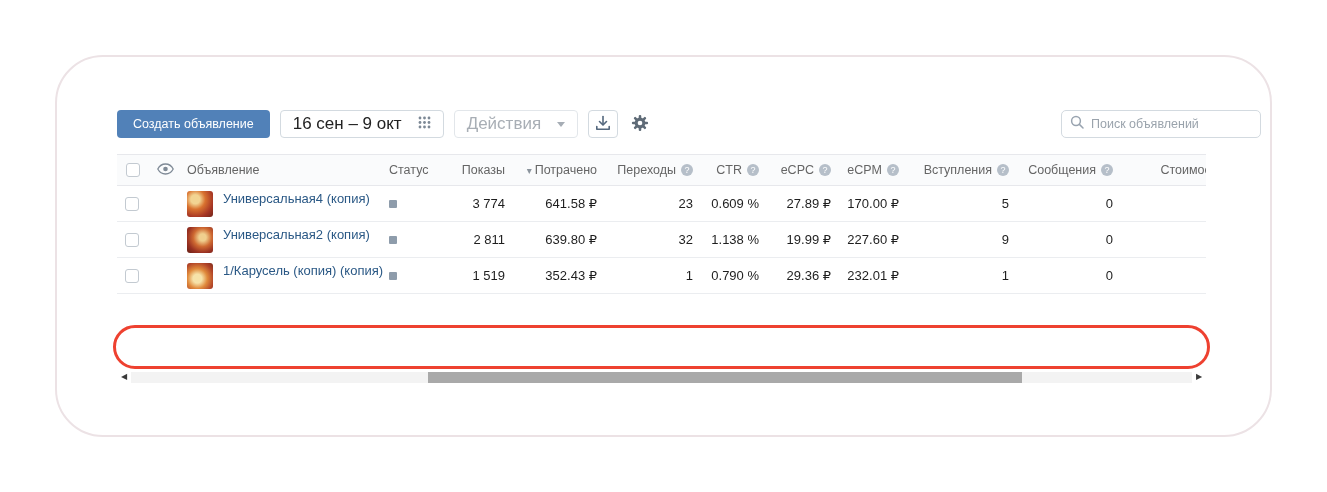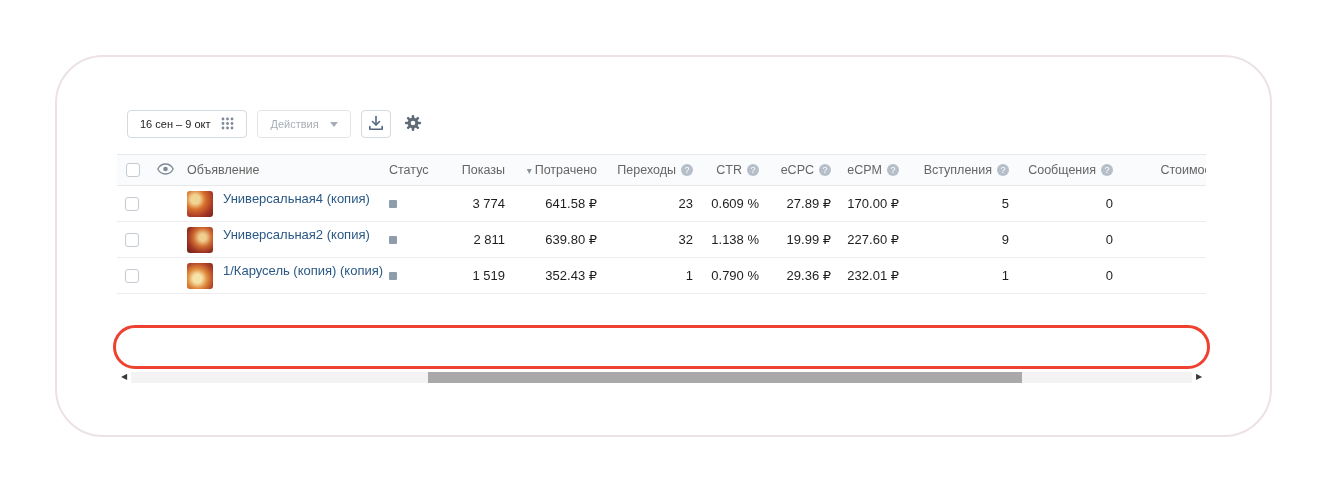--- a/index.html
+++ b/index.html
@@ -6,21 +6,21 @@
   html,body { width:1327px; height:492px; background:#ffffff;
     font-family:"Liberation Sans","DejaVu Sans",sans-serif; }
   .card { position:absolute; left:55px; top:55px; width:1217px; height:382px;
     background:#fff; border:2px solid #ece2e5; border-radius:48px; overflow:hidden; }
 
   
   .toolbar { position:absolute; left:60px; top:53px; width:1144px; display:flex; align-items:center; }
   .btn-primary { height:28px; padding:0 16px; background:#5181b8; color:#fff; border:none;
     border-radius:4px; font-size:12.5px; cursor:pointer; font-family:inherit; }
   .btn { height:28px; padding:0 12px; background:#fff; color:#222; border:1px solid #d3dae0;
-    border-radius:4px; font-size:11px; cursor:pointer; display:flex; align-items:center; gap:11px;
+    border-radius:4px; font-size:17px; cursor:pointer; display:flex; align-items:center; gap:16px;
     font-family:inherit; }
   .btn.disabled { color:#a8aeb5; border-color:#e2e6ea; }
   .caret { width:0; height:0; border-left:4px solid transparent; border-right:4px solid transparent;
     border-top:5px solid #a6adb5; display:inline-block; }
   .icon-btn { height:28px; width:30px; background:#fff; border:1px solid #d3dae0; border-radius:4px;
     display:flex; align-items:center; justify-content:center; cursor:pointer; }
   .icon-btn.plain { border:none; width:28px; }
   .gap10 { margin-left:10px; } .gap8 { margin-left:8px; }
   .search { margin-left:auto; width:200px; height:28px; border:1px solid #d3dae0; border-radius:5px;
     display:flex; align-items:center; padding:0 8px; gap:7px; background:#fff; }
@@ -69,20 +69,21 @@
   
   .highlight { position:absolute; left:56px; top:268px; width:1097px; height:44px;
     border:3px solid #ee4130; border-radius:22px; pointer-events:none; }
 </style>
 </head>
 <body>
 
 <div class="card">
 
   <div class="toolbar">
+    <button class="btn-primary">Создать объявление</button>
 
     <button class="btn gap10">
       <span>16 сен – 9 окт</span>
       <span>
         <svg width="13" height="13" viewBox="0 0 13 13" fill="#7c8895">
           <circle cx="2" cy="2" r="1.4"></circle>
             <circle cx="6.5" cy="2" r="1.4"></circle>
             <circle cx="11" cy="2" r="1.4"></circle>
           <circle cx="2" cy="6.5" r="1.4"></circle>
             <circle cx="6.5" cy="6.5" r="1.4"></circle>
@@ -118,20 +119,29 @@
             <rect x="8.6" y="1" width="2.8" height="18" rx="1.2" transform="rotate(45 10 10)"></rect>
             <rect x="8.6" y="1" width="2.8" height="18" rx="1.2" transform="rotate(90 10 10)"></rect>
             <rect x="8.6" y="1" width="2.8" height="18" rx="1.2" transform="rotate(135 10 10)"></rect>
             <circle cx="10" cy="10" r="6"></circle>
           </g>
           <circle cx="10" cy="10" r="2.6" fill="#ffffff"></circle>
         </svg>
       </span>
     </button>
 
+    <div class="search">
+      <span>
+        <svg width="14" height="14" viewBox="0 0 14 14" fill="none" stroke="#99a4b0" stroke-width="1.5" stroke-linecap="round">
+          <circle cx="6" cy="6" r="4.4"></circle>
+            <path d="M9.4 9.4L13 13"></path>
+        </svg>
+      </span>
+      <input type="text" placeholder="Поиск объявлений" style="">
+    </div>
   </div>
 
   <div class="table-clip">
     <table>
       <colgroup>
         <col class="c-check">
           <col class="c-eye">
           <col class="c-name">
           <col class="c-status">
         <col class="c-imp">

